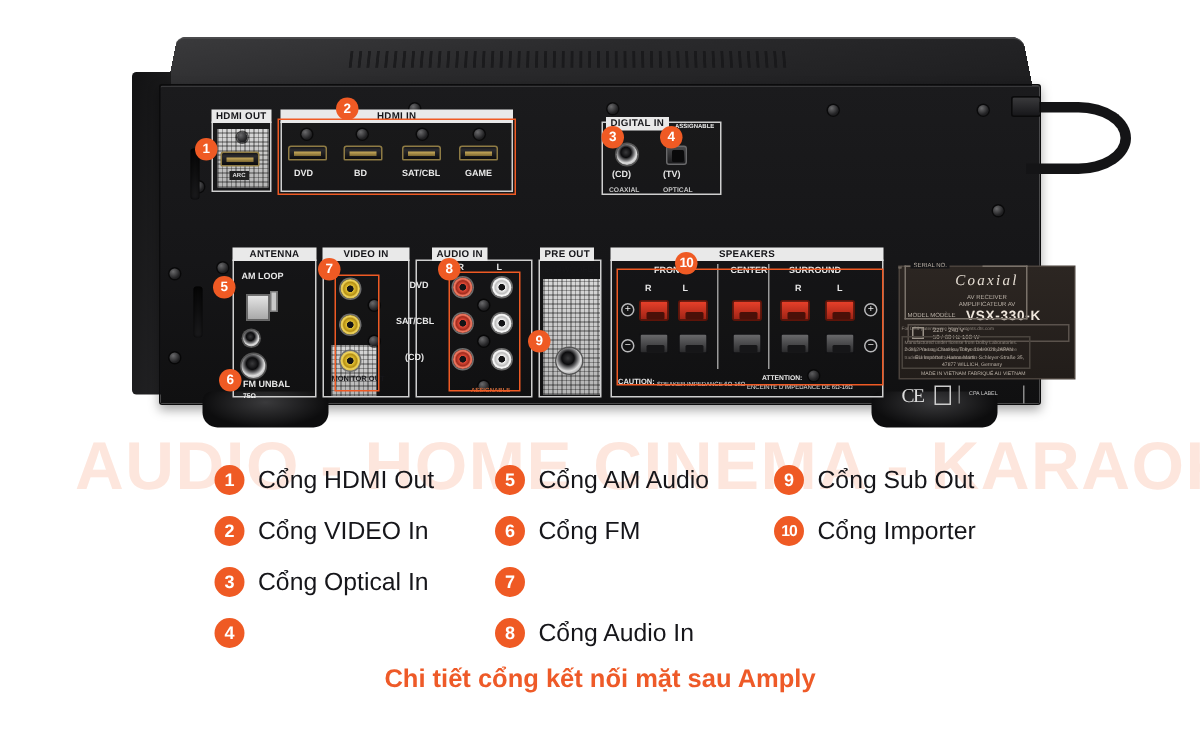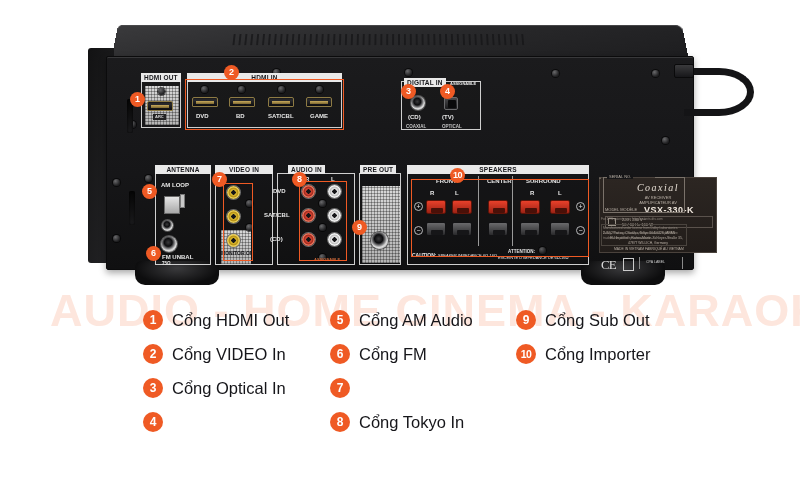--- a/index.html
+++ b/index.html
@@ -454,26 +454,27 @@
     </div>
     <div class="lg-item" style="left:330px;top:39px;">
       <div class="lg-badge">6</div>
       <div class="lg-text">Cổng FM</div>
     </div>
     <div class="lg-item" style="left:330px;top:73px;">
       <div class="lg-badge">7</div>
     </div>
     <div class="lg-item" style="left:330px;top:107px;">
       <div class="lg-badge">8</div>
-      <div class="lg-text">Cổng Tokyo In</div>
+      <div class="lg-text">Cổng Audio In</div>
     </div>
 
     <div class="lg-item" style="left:516px;top:5px;">
       <div class="lg-badge">9</div>
       <div class="lg-text">Cổng Sub Out</div>
     </div>
     <div class="lg-item" style="left:516px;top:39px;">
       <div class="lg-badge ten">10</div>
       <div class="lg-text">Cổng Importer</div>
     </div>
   </div>
 
+  <div id="caption">Chi tiết cổng kết nối mặt sau Amply</div>
 </div>
 
 </body></html>

